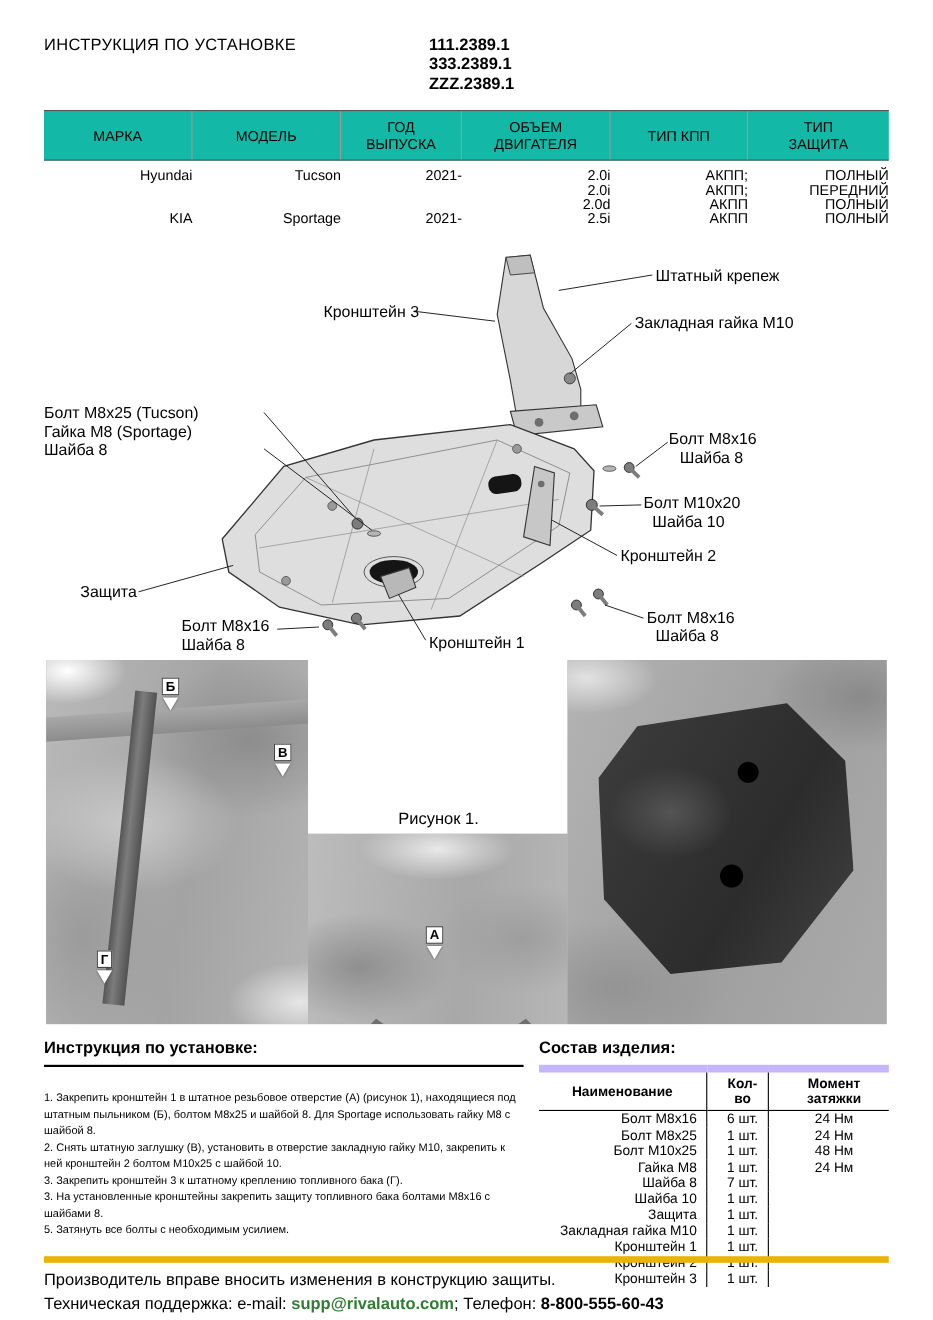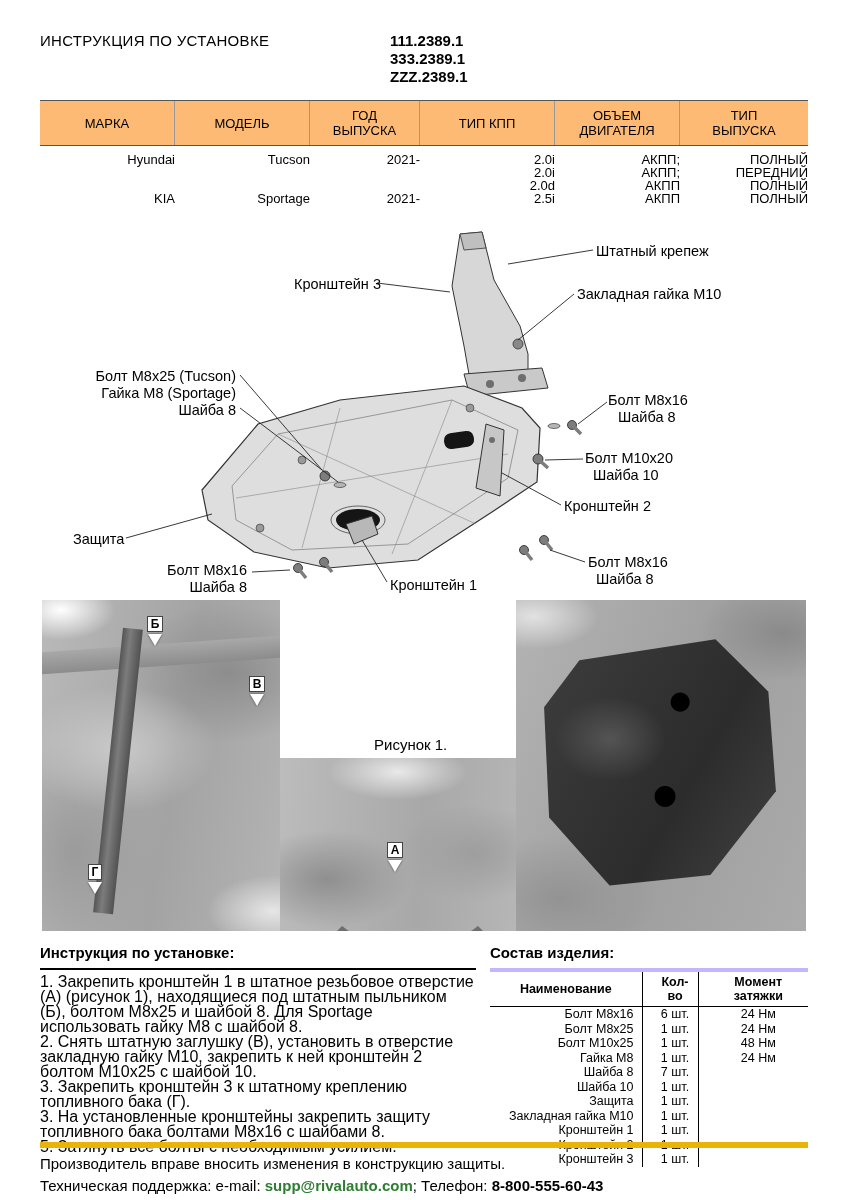--- a/index.html
+++ b/index.html
@@ -10,32 +10,32 @@
   
   .doc-header { position:absolute; left:40px; top:32px; width:768px; }
   .title1 { font-size:15px; letter-spacing:.3px; }
   .title2 { font-size:15px; font-weight:bold; margin-top:4px; letter-spacing:.3px; }
   .part-numbers { position:absolute; left:350px; top:0; }
   .part-num { font-size:15px; font-weight:bold; line-height:18px; }
 
   
   .vtable { position:absolute; left:40px; top:100px; width:768px; font-size:13px; }
   .vt-head { display:grid; grid-template-columns:135px 135px 110px 135px 125px 128px;
-             background:#fdba74; border-top:1.5px solid #555; border-bottom:1.5px solid #555; }
+             background:#14b8a6; border-top:1.5px solid #555; border-bottom:1.5px solid #555; }
   .vt-head > div { min-height:44px; display:flex; align-items:center; justify-content:center;
                    text-align:center; padding:4px 22px; border-right:1px solid #9a9a9a; line-height:15px; }
   .vt-head > div:last-child { border-right:none; }
   .vt-body { display:grid; grid-template-columns:135px 135px 110px 135px 125px 128px; padding-top:7px; }
   .vt-body > div { text-align:right; line-height:13px; }
 
   
   .diagram { position:absolute; left:40px; top:228px; width:770px; height:372px; }
   .diagram svg { position:absolute; left:0; top:0; }
   .dlabel { position:absolute; font-size:14.5px; line-height:16px; white-space:nowrap; }
-  .dlabel.ra { text-align:right; white-space:nowrap; }
+  .dlabel.ra { text-align:left; white-space:nowrap; }
 
   
   .photos { position:absolute; left:40px; top:600px; width:770px; height:332px; }
   .photo { position:absolute; overflow:hidden; background-color:#b0b0b0; }
   .p1 { left:2px; top:0; width:238px; height:331px;
     background-image:
       radial-gradient(90px 50px at 8% 3%, #ffffff 0%, rgba(255,255,255,0) 60%),
       radial-gradient(110px 60px at 97% 94%, #e6e6e6 0%, rgba(230,230,230,0) 60%),
       radial-gradient(140px 90px at 32% 45%, #c9c9c9 0%, rgba(201,201,201,0) 70%),
       radial-gradient(150px 100px at 78% 22%, #8d8d8d 0%, rgba(141,141,141,0) 70%),
@@ -59,38 +59,38 @@
           background:linear-gradient(#a8a8a8,#8c8c8c); transform:rotate(-4deg); }
   .pipe { position:absolute; left:30px; top:60px; width:200px; height:140px; border-radius:50%;
           border:11px solid #7d7d7d; border-color:transparent transparent #6f6f6f transparent; }
   .plate-photo { position:absolute; left:18px; top:34px; width:252px; height:262px;
     clip-path:polygon(18% 10%, 72% 2%, 93% 22%, 96% 60%, 70% 92%, 30% 96%, 6% 70%, 4% 28%);
     background-image:
       radial-gradient(14px 14px at 58% 26%, #000 0 9px, rgba(0,0,0,0) 10px),
       radial-gradient(16px 16px at 52% 62%, #000 0 10px, rgba(0,0,0,0) 11px),
       radial-gradient(80px 60px at 30% 40%, #545454 0%, rgba(84,84,84,0) 70%),
       linear-gradient(120deg, #3e3e3e, #2c2c2c 60%, #444444); }
-  .fig-caption { position:absolute; left:322px; top:136px; font-size:15px;margin-left:12px; }
+  .fig-caption { position:absolute; left:322px; top:136px; font-size:15px; }
   .marker { position:absolute; width:22px; display:flex; flex-direction:column; align-items:center; z-index:5; }
   .marker-letter { background:#fff; color:#000; font-weight:bold; font-size:12px; line-height:14px;
                    padding:0 3px; border:1px solid #444; }
   .marker-arrow { width:0; height:0; border-left:7px solid transparent; border-right:7px solid transparent;
                   border-top:12px solid #fff; margin-top:2px; filter:drop-shadow(0 0 1px #444); }
 
   
   .instructions { position:absolute; left:40px; top:944px; width:436px; }
   .section-title { font-size:15px; font-weight:bold; }
   .rule { border-top:2px solid #000; margin-top:7px; }
-  .steps { margin-top:4px; font-size:16px; line-height:15px; }
+  .steps { margin-top:21px; font-size:10px; line-height:15px; }
   .steps p { margin:0; }
 
   .parts { position:absolute; left:490px; top:944px; width:318px; }
   .parts-table { width:100%; border-collapse:collapse; font-size:12.5px; margin-top:7px; table-layout:fixed; }
   .parts-table col.c-name { width:152px; } .parts-table col.c-qty { width:56px; } .parts-table col.c-tq { width:110px; }
-  .parts-table th { font-weight:bold; border-top:4px solid #c4b5fd; border-bottom:1.5px solid #000;
+  .parts-table th { font-weight:bold; border-top:7px solid #c4b5fd; border-bottom:1.5px solid #000;
                     padding:3px 2px; text-align:center; }
   .parts-table td { text-align:center; line-height:14.5px; padding:0 2px; }
   .parts-table th + th, .parts-table td + td { border-left:1px solid #000;padding-left:12px; }
   .parts-table td.name { text-align:right; padding-right:8px; }
 
   
   .page-footer { position:absolute; left:40px; top:1142px; width:768px; border-top:6px solid #eab308; padding-top:7px; }
   .disclaimer { font-size:15px; }
   .support { font-size:15px; margin-top:5px; }
   .email { color:#2e7d32; font-weight:bold; text-decoration:none; }
@@ -108,23 +108,23 @@
       <div class="part-num">333.2389.1</div>
       <div class="part-num">ZZZ.2389.1</div>
     </div>
   </div>
 
   <div class="vtable">
     <div class="vt-head">
       <div>МАРКА</div>
       <div>МОДЕЛЬ</div>
       <div>ГОД ВЫПУСКА</div>
+      <div>ОБЪЕМ ДВИГАТЕЛЯ</div>
       <div>ТИП КПП</div>
-      <div>ОБЪЕМ ДВИГАТЕЛЯ</div>
-      <div>ТИП ВЫПУСКА</div>
+      <div>ТИП ЗАЩИТА</div>
     </div>
     <div class="vt-body">
       <div>Hyundai</div>
       <div>Tucson</div>
       <div>2021-</div>
       <div>2.0i</div>
       <div>АКПП;</div>
       <div>ПОЛНЫЙ</div>
 
       <div></div>

